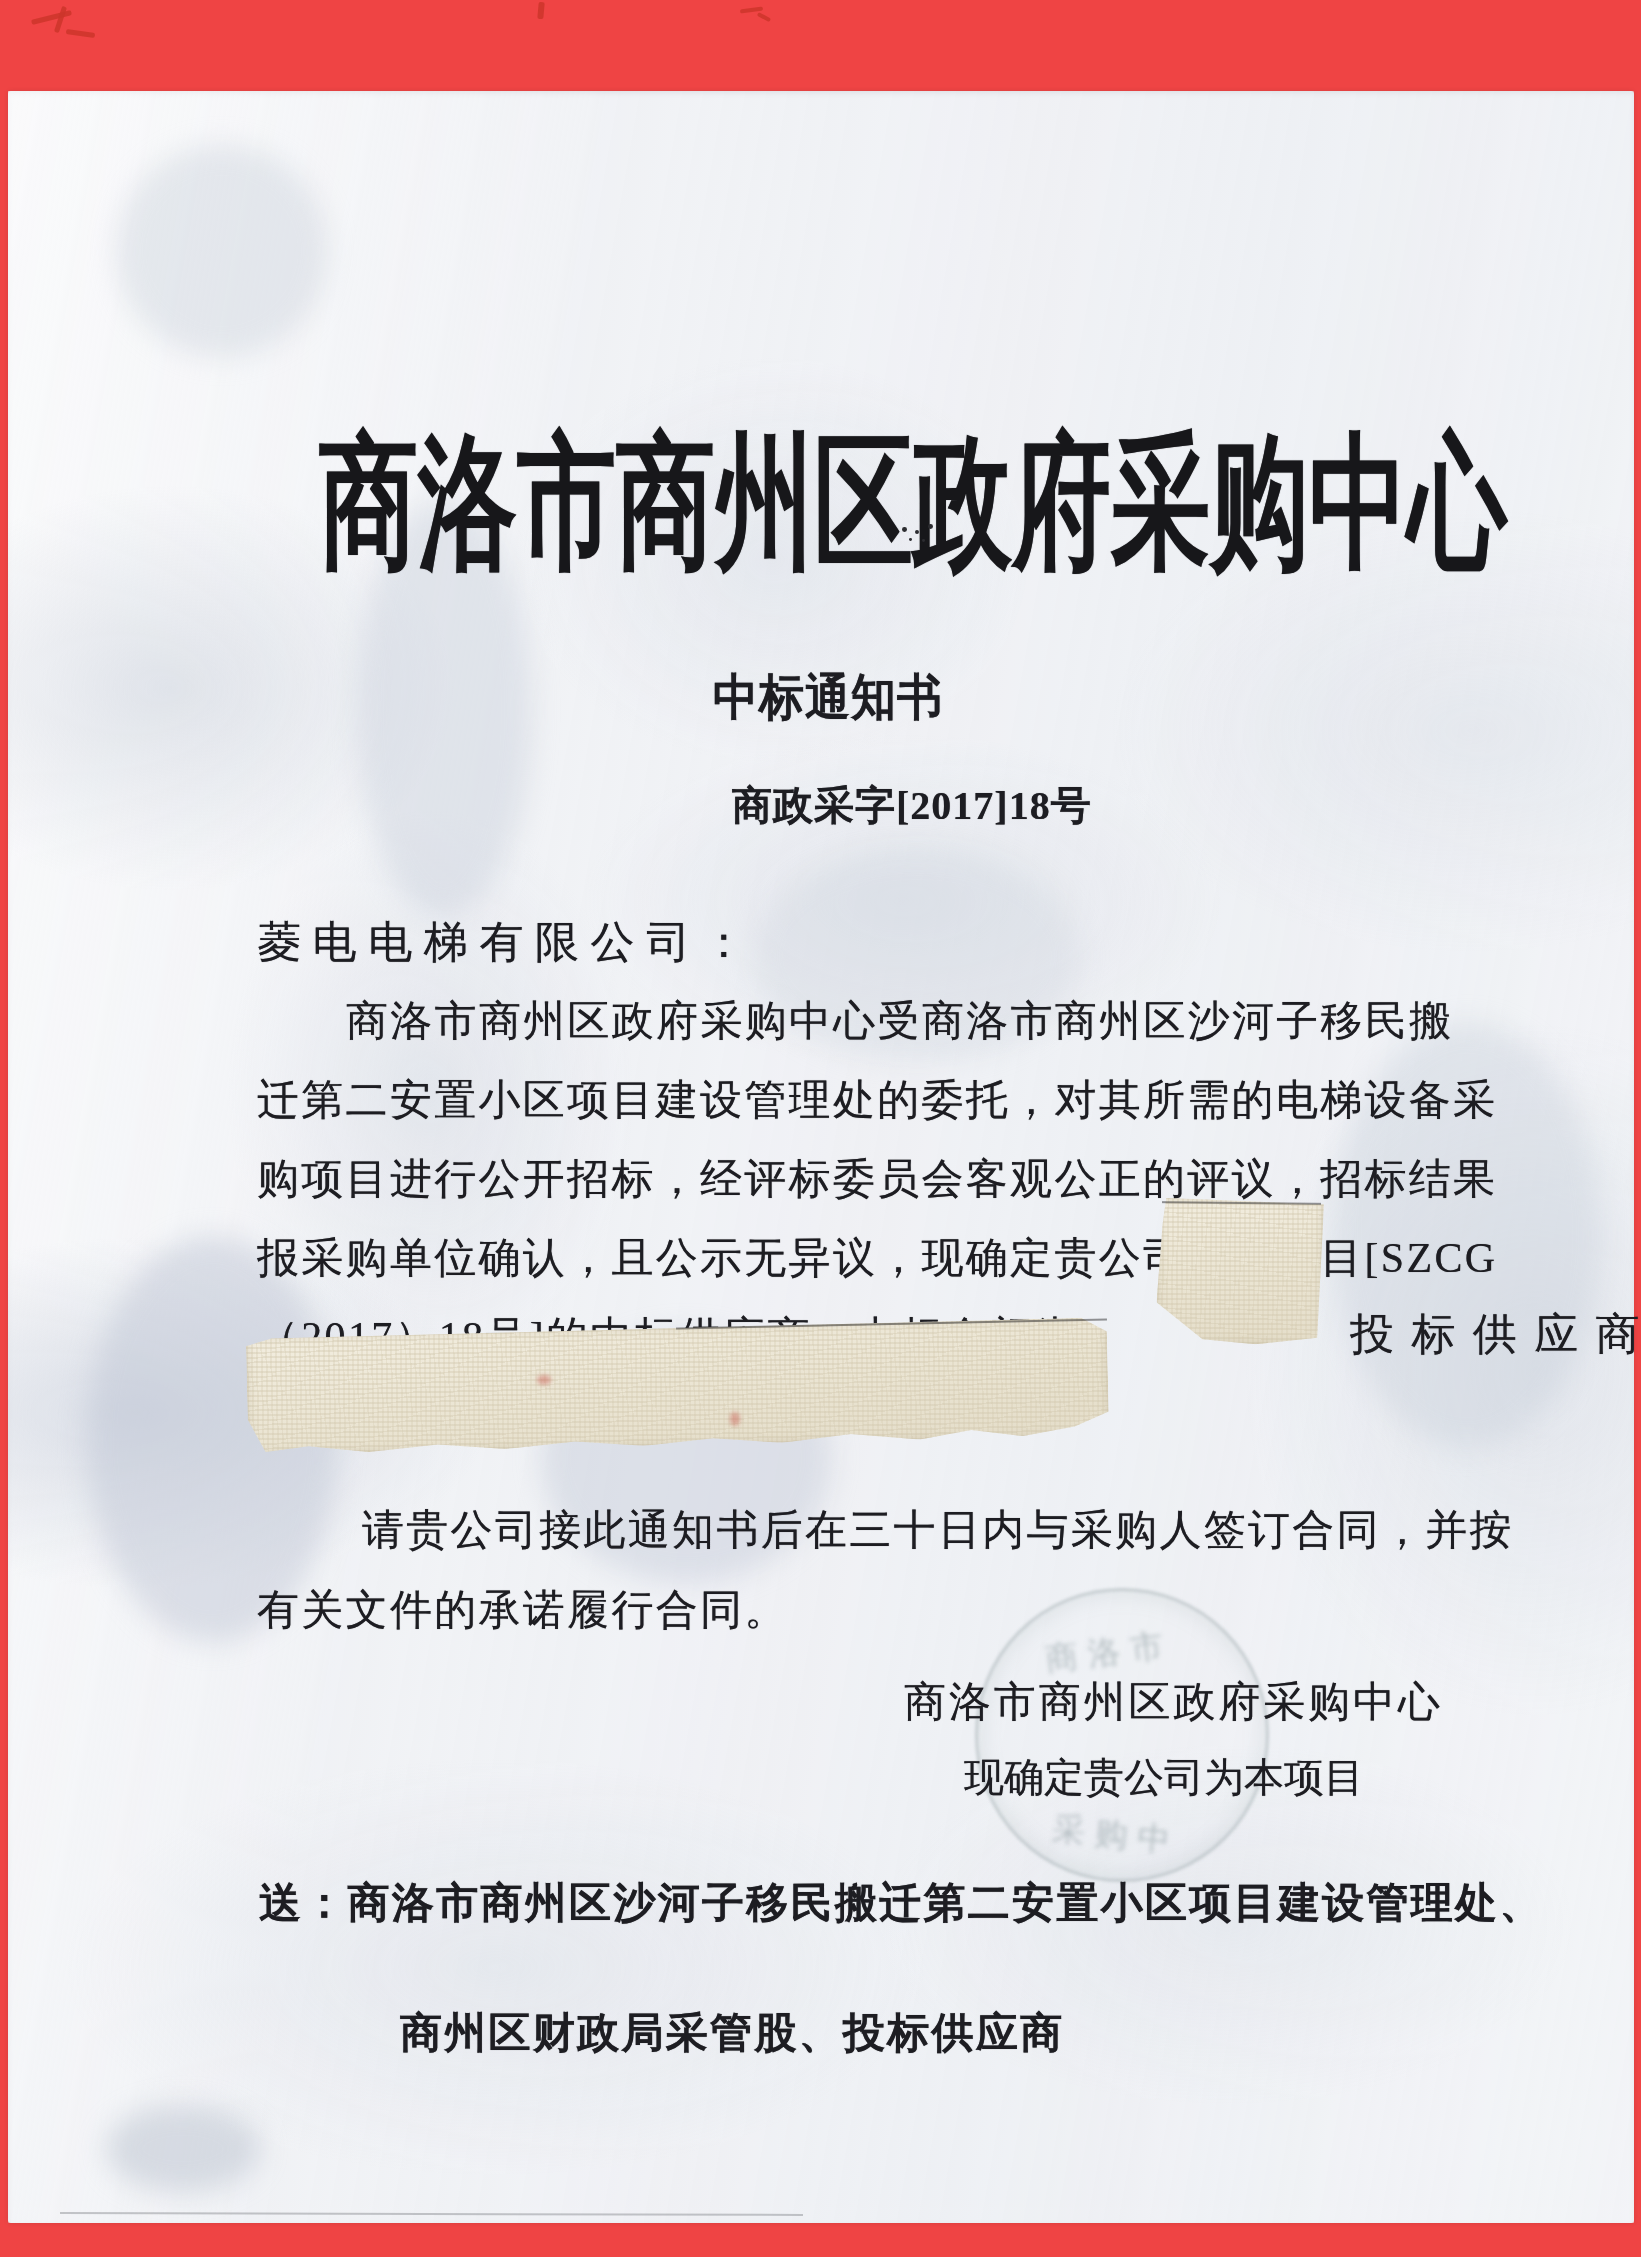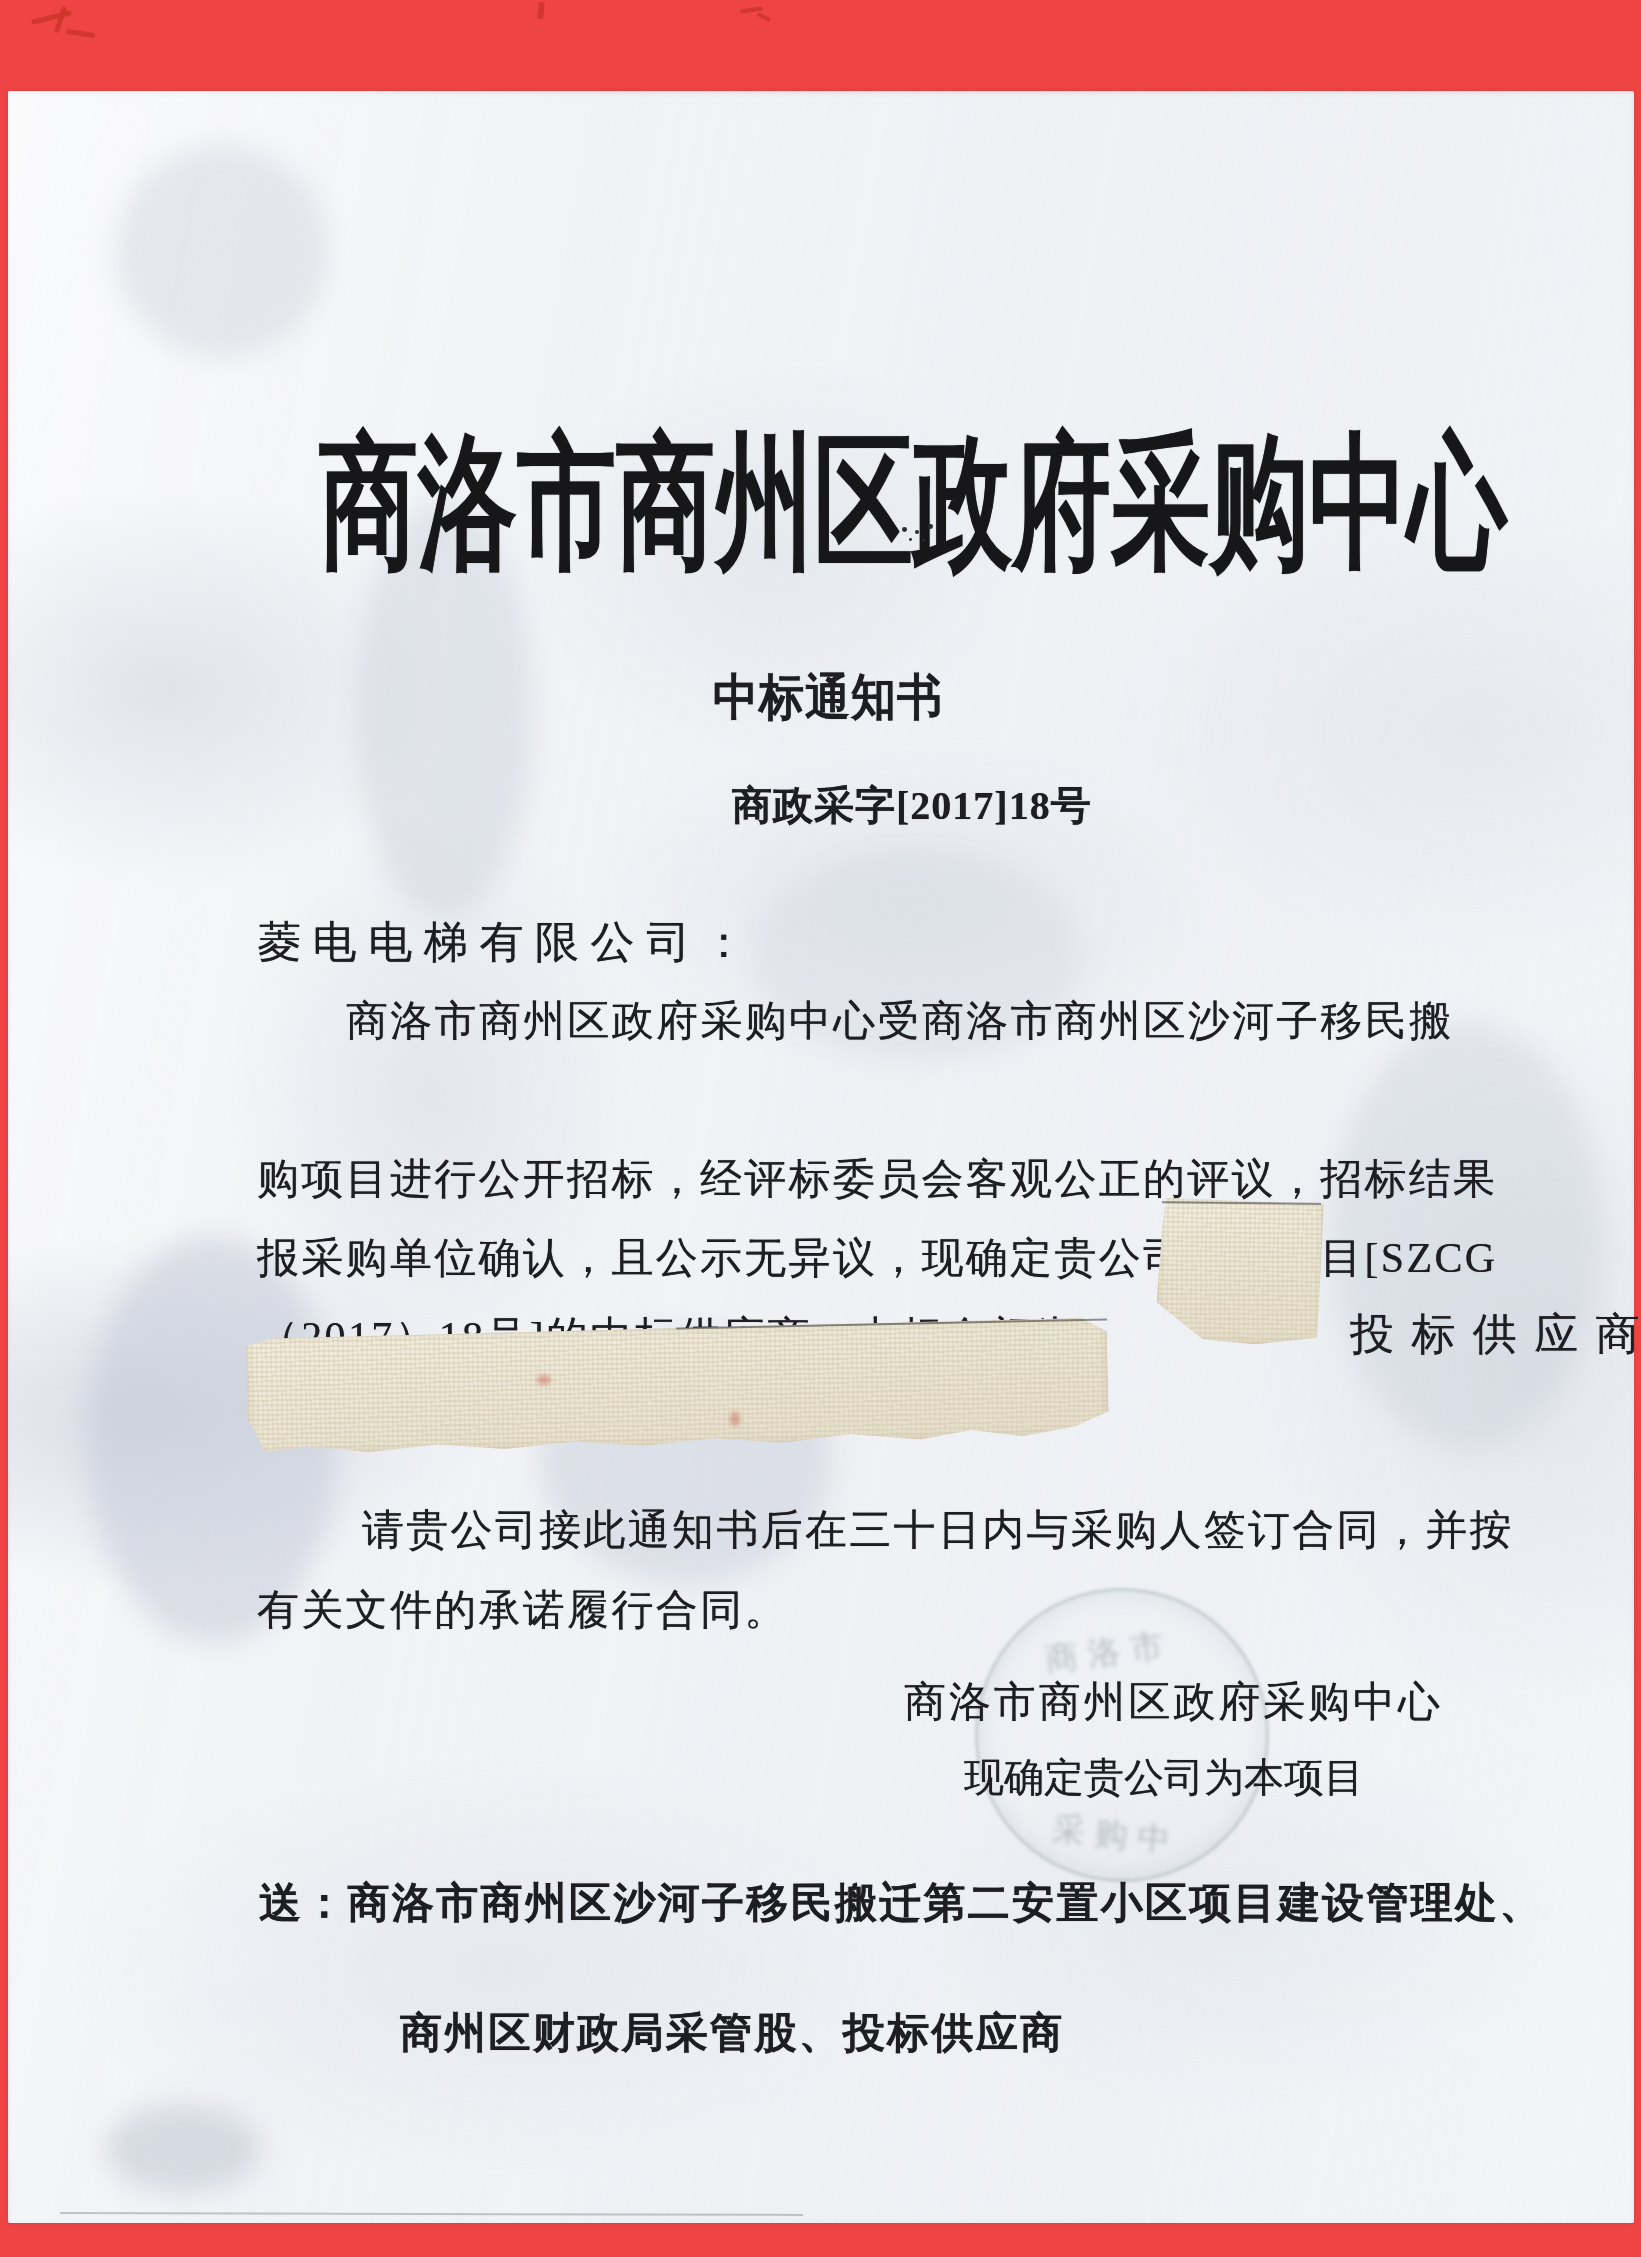--- a/index.html
+++ b/index.html
@@ -82,20 +82,21 @@
   <div>
     <div class="dot" style="left:902px;top:527px;width:4.8px;height:4.8px;"></div>
     <div class="dot" style="left:915px;top:530px;width:3.9px;height:3.9px;"></div>
     <div class="dot" style="left:928px;top:524px;width:4.8px;height:4.8px;"></div>
     <div class="dot" style="left:909px;top:538px;width:2.9px;height:2.9px;"></div>
     <div class="dot" style="left:922px;top:539px;width:2.9px;height:2.9px;"></div>
   </div>
 
   <div class="t fs" style="left:257px;top:913px;letter-spacing:11.6px;font-size:44px;">菱电电梯有限公司：</div>
   <div class="t fs" style="left:346px;top:993px;font-family:Liberation Serif, serif;">商洛市商州区政府采购中心受商洛市商州区沙河子移民搬</div>
+  <div class="t fs" style="left:257px;top:1072px;">迁第二安置小区项目建设管理处的委托，对其所需的电梯设备采</div>
   <div class="t fs" style="left:257px;top:1151px;">购项目进行公开招标，经评标委员会客观公正的评议，招标结果</div>
   <div class="t fs" style="left:257px;top:1230px;">报采购单位确认，且公示无异议，现确定贵公司为本项目[SZCG</div>
   <div class="t fs" style="left:257px;top:1309px;">（2017）18号]的中标供应商，中标金额为：</div>
   <div class="t fs" style="left:1350px;top:1305px;letter-spacing:17.4px;font-size:44px;">投标供应商</div>
   <div class="t fs" style="left:346px;top:1502px;margin-left:16px;">请贵公司接此通知书后在三十日内与采购人签订合同，并按</div>
   <div class="t fs" style="left:257px;top:1582px;">有关文件的承诺履行合同。</div>
 
   <div class="patch strip-big"></div>
   <div class="patch patch-sq"></div>
   <div class="patch-edge" style="left:676px;top:1323px;width:431px;transform:rotate(-1.2deg);"></div>

